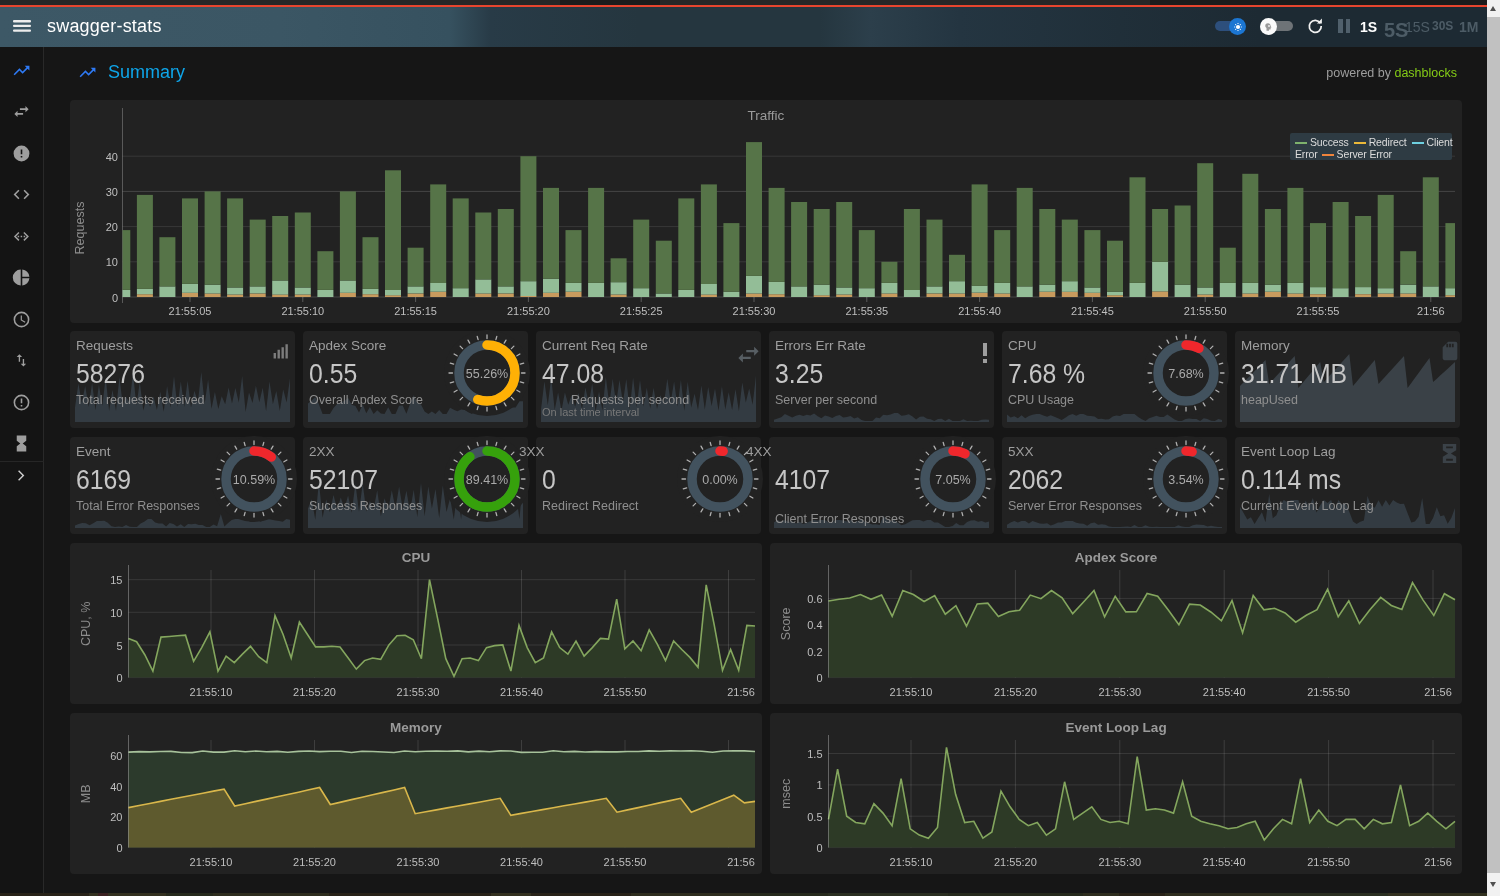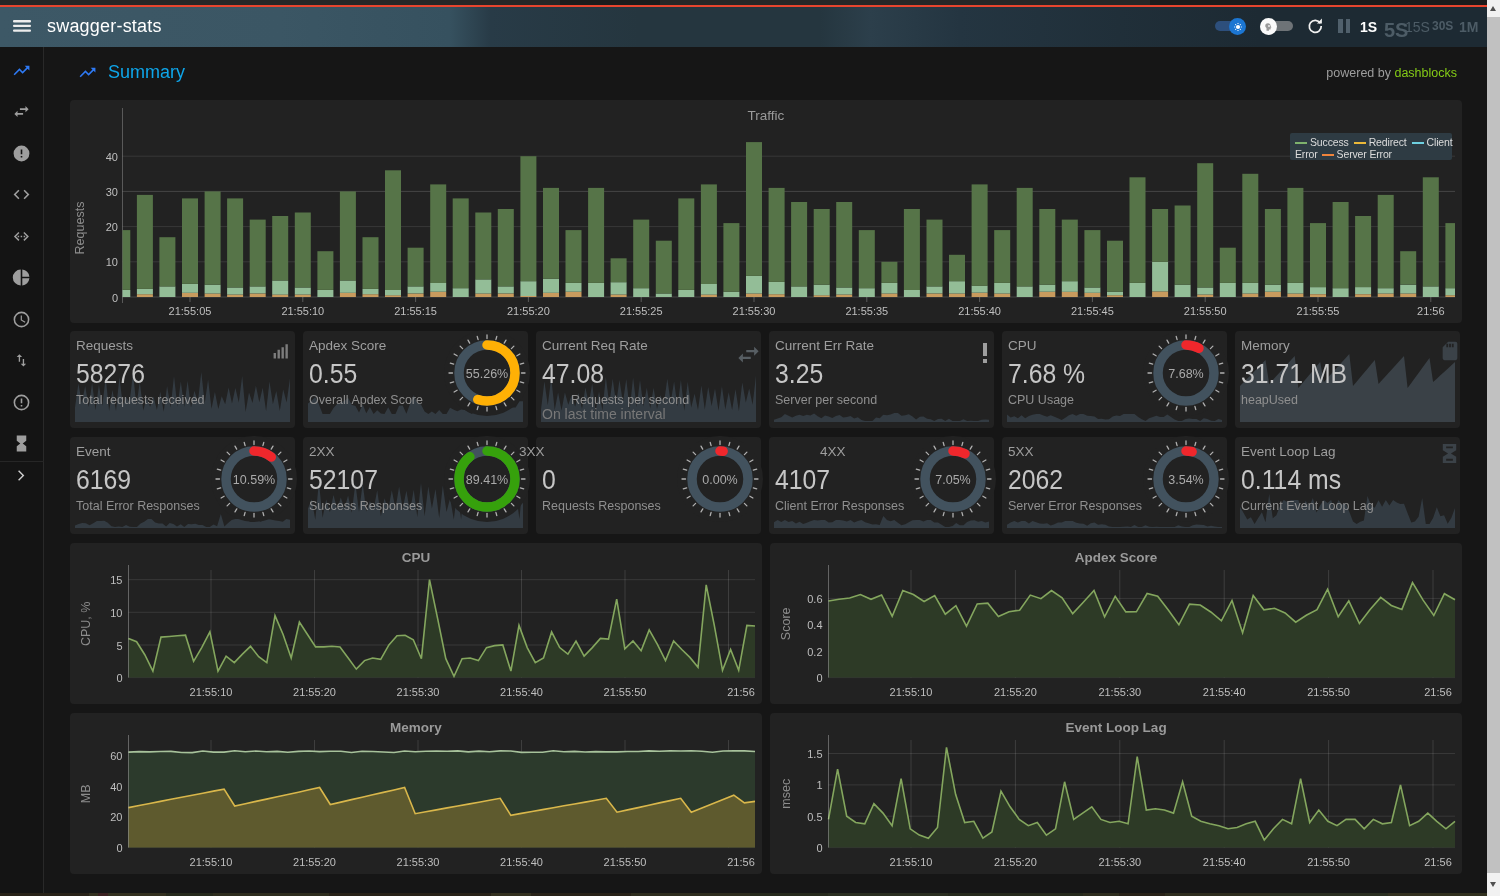--- a/index.html
+++ b/index.html
@@ -355,29 +355,29 @@
 <div class="ct" style="left:309px;top:338px">Apdex Score</div>
 <div class="cv" style="left:309px;top:360px">0.55</div>
 <div class="cs" style="left:309px;top:393px">Overall Apdex Score</div>
 <div class="panel" style="left:536px;top:331px;width:225px;height:97px"></div>
 <svg style="position:absolute;left:536px;top:331px" width="225" height="97">
     <path d="M5.0,78.4L8.4,50.6L11.8,74.2L15.2,46.6L18.7,79.1L22.1,61.5L25.5,79.5L28.9,61.6L32.3,73.7L35.7,63.9L39.1,75.7L42.5,61.9L46.0,78.1L49.4,56.6L52.8,72.6L56.2,52.4L59.6,80.9L63.0,60.4L66.4,79.5L69.8,46.1L73.3,72.9L76.7,47.7L80.1,72.7L83.5,49.1L86.9,71.5L90.3,47.9L93.7,78.4L97.1,46.6L100.6,76.1L104.0,48.9L107.4,75.4L110.8,56.7L114.2,77.4L117.6,56.7L121.0,77.9L124.4,64.2L127.9,72.8L131.3,47.8L134.7,71.1L138.1,50.4L141.5,75.5L144.9,49.0L148.3,79.7L151.7,50.8L155.2,76.6L158.6,62.8L162.0,79.0L165.4,54.5L168.8,78.5L172.2,56.0L175.6,74.9L179.0,57.5L182.5,79.7L185.9,55.2L189.3,78.6L192.7,61.3L196.1,79.1L199.5,58.2L202.9,80.3L206.3,51.4L209.8,71.5L213.2,57.6L216.6,73.8L220.0,44.6L220.0,91.0L5.0,91.0Z" fill="#333b42"></path>
   </svg>
 <div class="ct" style="left:542px;top:338px">Current Req Rate</div>
 <div class="cv" style="left:542px;top:360px">47.08</div>
 <div class="cs" style="left:571px;top:393px">Requests per second</div>
-<div style="position:absolute;left:542px;top:406px;font-size:14px;color:#787878">On last time interval</div>
+<div style="position:absolute;left:542px;top:406px;font-size:11px;color:#787878">On last time interval</div>
 <svg style="position:absolute;left:735px;top:341px" width="27" height="27" viewBox="0 0 24 24">
     <path fill="#575e63" d="M6.99 11L3 15l3.99 4v-3H14v-2H6.99v-3zM21 9l-3.99-4v3H10v2h7.01v3L21 9z"></path>
   </svg>
 <div class="panel" style="left:769px;top:331px;width:225px;height:97px"></div>
 <svg style="position:absolute;left:769px;top:331px" width="225" height="97">
     <path d="M5.0,88.8L8.6,87.4L12.3,86.3L15.9,83.1L19.6,84.8L23.2,86.5L26.9,84.8L30.5,83.7L34.2,85.1L37.8,83.8L41.4,84.5L45.1,82.5L48.7,85.3L52.4,87.3L56.0,84.4L59.7,85.4L63.3,87.1L66.9,84.9L70.6,84.0L74.2,86.5L77.9,86.1L81.5,85.0L85.2,87.4L88.8,86.3L92.5,89.0L96.1,90.0L99.7,90.0L103.4,90.0L107.0,86.6L110.7,87.3L114.3,83.7L118.0,84.2L121.6,83.4L125.3,82.0L128.9,82.0L132.5,84.8L136.2,84.2L139.8,83.2L143.5,85.5L147.1,88.4L150.8,85.7L154.4,85.6L158.1,87.8L161.7,88.2L165.3,90.0L169.0,87.9L172.6,87.8L176.3,90.0L179.9,87.7L183.6,90.0L187.2,90.0L190.8,90.0L194.5,88.3L198.1,90.0L201.8,89.8L205.4,90.0L209.1,90.0L212.7,88.7L216.4,88.4L220.0,88.7L220.0,91.0L5.0,91.0Z" fill="#333b42"></path>
   </svg>
-<div class="ct" style="left:775px;top:338px">Current Err Rate</div>
+<div class="ct" style="left:775px;top:338px">Errors Err Rate</div>
 <div class="cv" style="left:775px;top:360px">3.25</div>
 <div class="cs" style="left:775px;top:393px">Server per second</div>
 <svg style="position:absolute;left:973px;top:341px" width="24" height="24" viewBox="0 0 24 24">
     <path fill="#9e9e9e" d="M10 2h4v13h-4zm0 16h4v4h-4z"></path>
   </svg>
 <div class="panel" style="left:1002px;top:331px;width:225px;height:97px"></div>
 <svg style="position:absolute;left:1002px;top:331px" width="225" height="97">
     <path d="M5.0,83.6L8.6,86.6L12.3,85.2L15.9,87.3L19.6,84.2L23.2,87.3L26.9,84.9L30.5,83.8L34.2,83.0L37.8,83.0L41.4,84.6L45.1,85.7L48.7,84.3L52.4,85.7L56.0,87.2L59.7,88.9L63.3,86.7L66.9,84.3L70.6,83.0L74.2,84.7L77.9,83.0L81.5,83.0L85.2,84.7L88.8,85.0L92.5,85.5L96.1,88.1L99.7,87.7L103.4,88.6L107.0,88.2L110.7,85.5L114.3,84.5L118.0,85.1L121.6,83.0L125.3,83.0L128.9,83.1L132.5,83.0L136.2,86.0L139.8,88.3L143.5,90.0L147.1,87.2L150.8,86.0L154.4,84.7L158.1,86.0L161.7,86.0L165.3,83.6L169.0,86.1L172.6,88.5L176.3,90.0L179.9,90.0L183.6,87.9L187.2,87.5L190.8,88.1L194.5,88.1L198.1,90.0L201.8,87.2L205.4,88.1L209.1,89.8L212.7,90.0L216.4,88.0L220.0,89.1L220.0,91.0L5.0,91.0Z" fill="#333b42"></path>
   </svg>
 <svg style="position:absolute;left:1136px;top:323px" width="100" height="100">
@@ -539,21 +539,21 @@
         <line x1="32.7" y1="20.1" x2="31.0" y2="17.1"></line>
         <line x1="41.1" y1="16.7" x2="40.2" y2="13.3"></line>
       </g>
 <circle cx="50" cy="50" r="28.0" fill="none" stroke="#42525e" stroke-width="9.5"></circle>
 <circle cx="50" cy="50" r="28.0" fill="none" stroke="#f0272c" stroke-width="9.5" stroke-linecap="round" stroke-dasharray="3.2 175.9" transform="rotate(-90 50 50)"></circle>
 <text x="50" y="55" fill="#aaaaaa" font-size="12.5" text-anchor="middle">0.00%</text>
 </g>
   </svg>
 <div class="ct" style="left:519px;top:444px">3XX</div>
 <div class="cv" style="left:542px;top:466px">0</div>
-<div class="cs" style="left:542px;top:499px">Requests Responses</div>
+<div class="cs" style="left:542px;top:499px">Redirect Redirect</div>
 <div class="panel" style="left:769px;top:437px;width:225px;height:97px"></div>
 <svg style="position:absolute;left:769px;top:437px" width="225" height="97">
     <path d="M5.0,85.2L8.6,83.0L12.3,85.0L15.9,83.0L19.6,84.9L23.2,83.9L26.9,86.4L30.5,84.8L34.2,87.0L37.8,85.7L41.4,84.3L45.1,83.0L48.7,83.4L52.4,83.0L56.0,83.0L59.7,85.4L63.3,85.3L66.9,83.0L70.6,83.0L74.2,83.4L77.9,84.6L81.5,83.0L85.2,85.6L88.8,84.0L92.5,83.0L96.1,85.2L99.7,86.2L103.4,87.5L107.0,87.2L110.7,88.0L114.3,79.0L118.0,83.0L121.6,84.2L125.3,83.0L128.9,85.7L132.5,88.3L136.2,87.2L139.8,85.3L143.5,83.3L147.1,83.0L150.8,83.0L154.4,84.5L158.1,83.0L161.7,83.0L165.3,85.6L169.0,85.6L172.6,87.8L176.3,90.0L179.9,90.0L183.6,88.9L187.2,85.9L190.8,88.3L194.5,88.2L198.1,85.1L201.8,83.4L205.4,83.2L209.1,84.8L212.7,84.0L216.4,85.5L220.0,84.6L220.0,91.0L5.0,91.0Z" fill="#333b42"></path>
   </svg>
 <svg style="position:absolute;left:903px;top:429px" width="100" height="100">
     <g>
 <circle cx="50" cy="50" r="43" fill="#222222"></circle>
 <g stroke="#d5d5d5" stroke-width="1.3" stroke-opacity="0.8" stroke-linecap="round">
         <line x1="50.0" y1="15.5" x2="50.0" y2="12.0"></line>
         <line x1="58.9" y1="16.7" x2="59.8" y2="13.3"></line>
@@ -578,23 +578,23 @@
         <line x1="20.1" y1="32.8" x2="17.1" y2="31.0"></line>
         <line x1="25.6" y1="25.6" x2="23.1" y2="23.1"></line>
         <line x1="32.7" y1="20.1" x2="31.0" y2="17.1"></line>
         <line x1="41.1" y1="16.7" x2="40.2" y2="13.3"></line>
       </g>
 <circle cx="50" cy="50" r="28.0" fill="none" stroke="#42525e" stroke-width="9.5"></circle>
 <circle cx="50" cy="50" r="28.0" fill="none" stroke="#f0272c" stroke-width="9.5" stroke-linecap="round" stroke-dasharray="12.4 175.9" transform="rotate(-90 50 50)"></circle>
 <text x="50" y="55" fill="#aaaaaa" font-size="12.5" text-anchor="middle">7.05%</text>
 </g>
   </svg>
-<div class="ct" style="left:820px;top:444px">4XX</div>
+<div class="ct" style="left:746px;top:444px">4XX</div>
 <div class="cv" style="left:775px;top:466px">4107</div>
-<div class="cs" style="left:775px;top:499px">Client Error Responses</div>
+<div class="cs" style="left:775px;top:512px">Client Error Responses</div>
 <div class="panel" style="left:1002px;top:437px;width:225px;height:97px"></div>
 <svg style="position:absolute;left:1002px;top:437px" width="225" height="97">
     <path d="M5.0,87.7L8.6,85.4L12.3,84.0L15.9,85.5L19.6,84.0L23.2,84.0L26.9,86.5L30.5,84.0L34.2,85.3L37.8,86.4L41.4,86.8L45.1,86.3L48.7,88.4L52.4,87.3L56.0,85.6L59.7,85.5L63.3,84.0L66.9,84.0L70.6,84.0L74.2,85.7L77.9,86.5L81.5,86.7L85.2,88.8L88.8,86.2L92.5,85.5L96.1,87.7L99.7,87.2L103.4,87.7L107.0,89.4L110.7,90.0L114.3,90.0L118.0,90.0L121.6,89.7L125.3,89.6L128.9,90.0L132.5,88.0L136.2,90.0L139.8,90.0L143.5,88.3L147.1,89.8L150.8,90.0L154.4,89.7L158.1,90.0L161.7,90.0L165.3,90.0L169.0,90.0L172.6,90.0L176.3,88.3L179.9,89.5L183.6,90.0L187.2,90.0L190.8,88.3L194.5,87.6L198.1,87.8L201.8,88.0L205.4,89.5L209.1,88.8L212.7,89.6L216.4,90.0L220.0,90.0L220.0,91.0L5.0,91.0Z" fill="#333b42"></path>
   </svg>
 <svg style="position:absolute;left:1136px;top:429px" width="100" height="100">
     <g>
 <circle cx="50" cy="50" r="43" fill="#222222"></circle>
 <g stroke="#d5d5d5" stroke-width="1.3" stroke-opacity="0.8" stroke-linecap="round">
         <line x1="50.0" y1="15.5" x2="50.0" y2="12.0"></line>
         <line x1="58.9" y1="16.7" x2="59.8" y2="13.3"></line>

